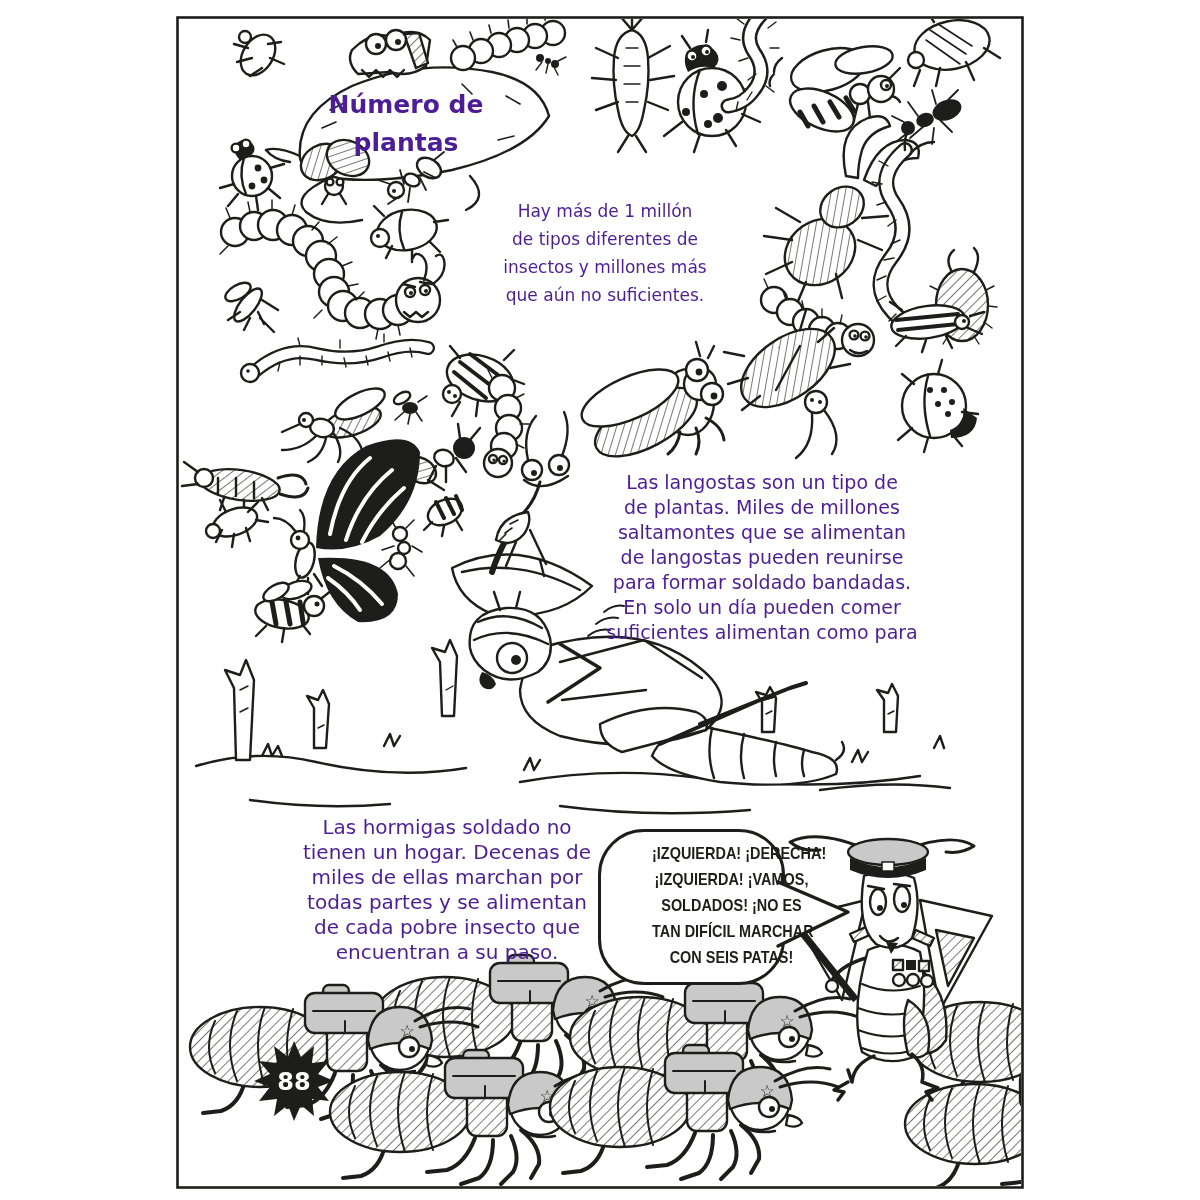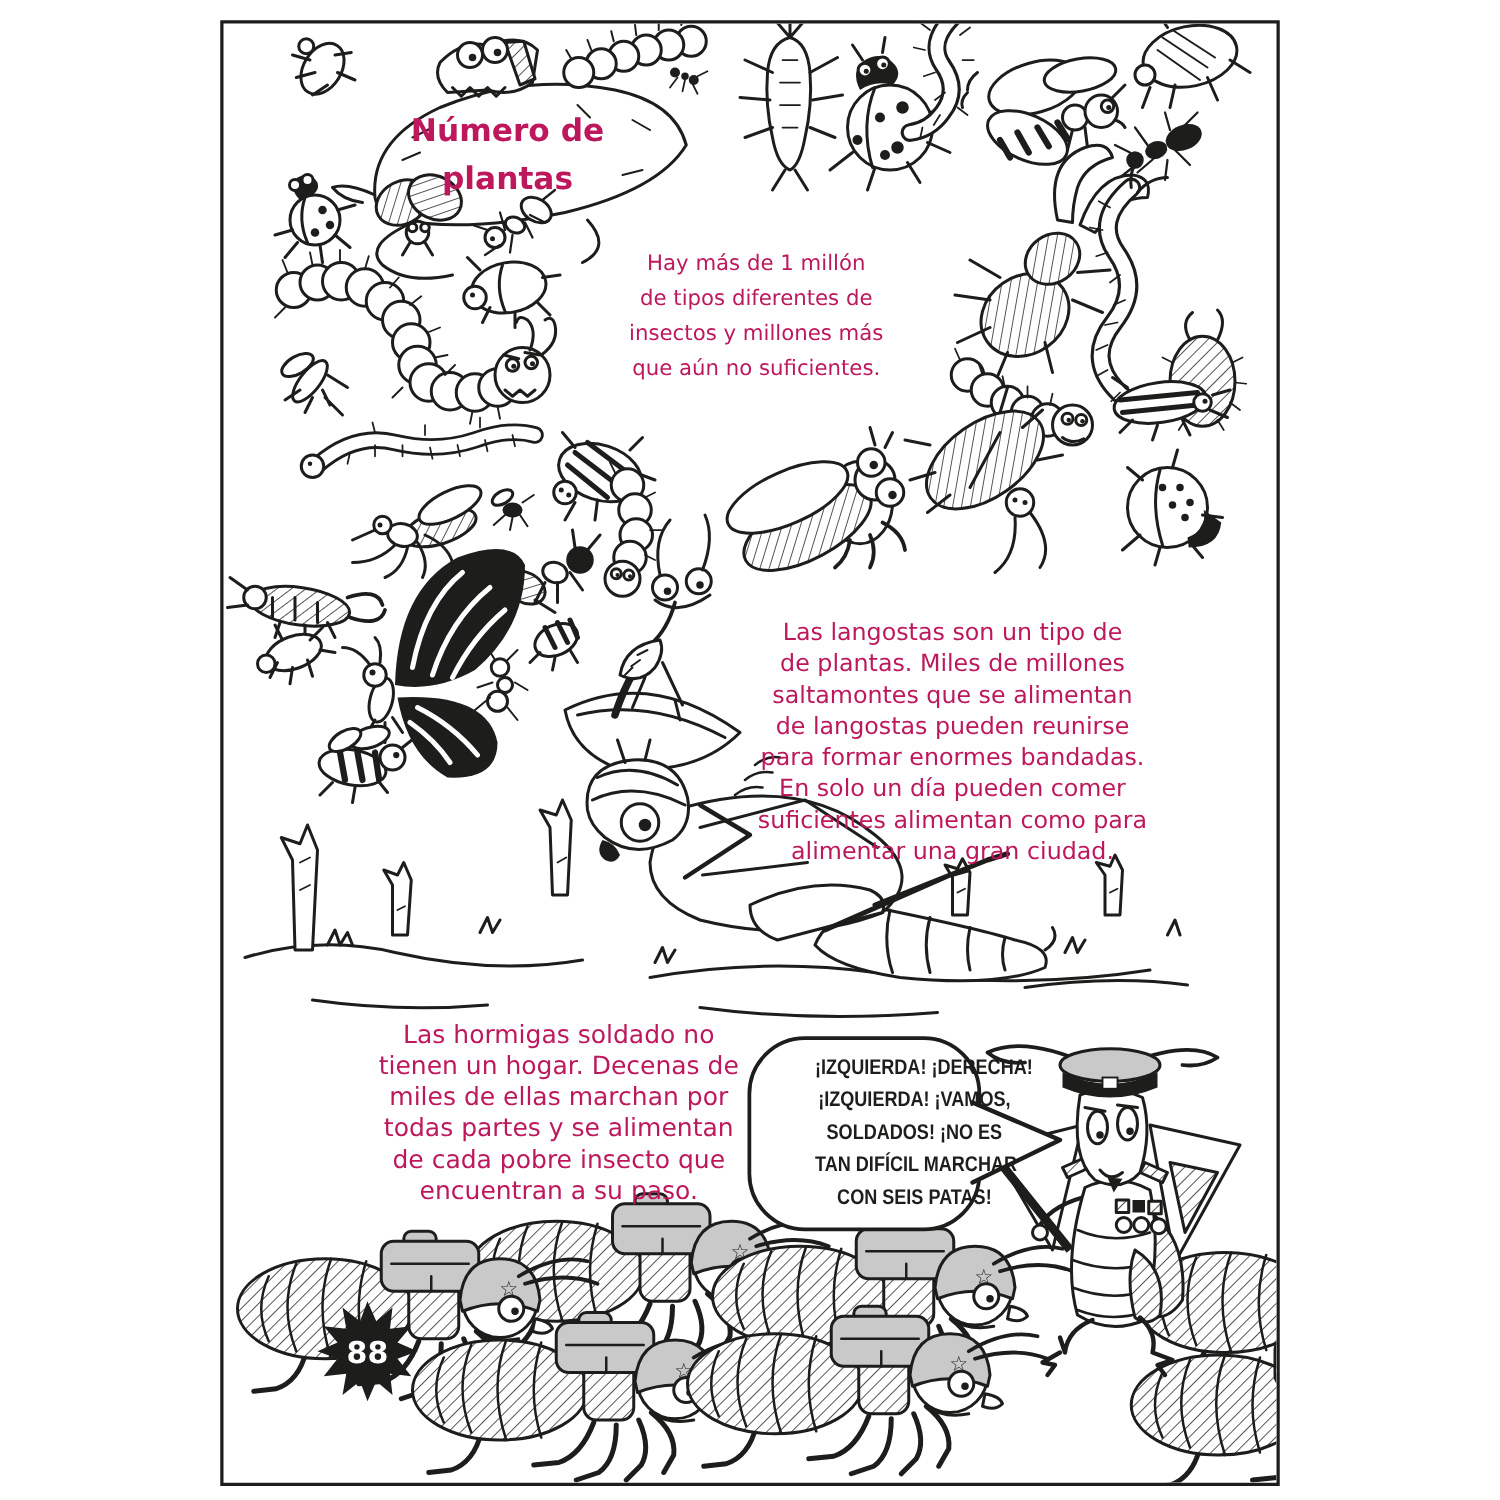--- a/index.html
+++ b/index.html
@@ -5,24 +5,24 @@
   html,body{margin:0;padding:0;background:#ffffff;}
   #canvas{position:relative;width:1200px;height:1200px;background:#ffffff;overflow:hidden;
           font-family:"DejaVu Sans",sans-serif;color:#1d1d1b;}
   #art{position:absolute;left:0;top:0;z-index:1;}
   .k {stroke:#1d1d1b;fill:none;stroke-width:2.4;stroke-linecap:round;stroke-linejoin:round;}
   .kf{stroke:#1d1d1b;fill:#ffffff;stroke-width:2.4;stroke-linecap:round;stroke-linejoin:round;}
   .kh{stroke:#1d1d1b;fill:url(#hat);stroke-width:2.4;stroke-linejoin:round;}
   .kg{stroke:#1d1d1b;fill:#c9c9c9;stroke-width:2.4;stroke-linejoin:round;}
   .ks{fill:#1d1d1b;stroke:none;}
   .kw{stroke:#ffffff;fill:none;stroke-linecap:round;}
-  .txt{position:absolute;z-index:6;text-align:center;color:#be185d;}
+  .txt{position:absolute;z-index:6;text-align:center;color:#4c1d95;}
   .title{left:278px;top:86px;width:256px;font-size:25px;line-height:38px;font-weight:bold;}
   .intro{left:440px;top:197px;width:330px;font-size:17px;line-height:28px;}
-  .locusts{left:596px;top:470px;width:332px;font-size:19px;line-height:25px;margin-top:24px;}
+  .locusts{left:596px;top:470px;width:332px;font-size:19px;line-height:25px;}
   .antspara{left:281px;top:815px;width:332px;font-size:20px;line-height:25px;}
   .bubble{position:absolute;z-index:4;left:598px;top:829px;width:187px;height:156px;
           box-sizing:border-box;border:3.5px solid #1d1d1b;border-radius:46px;background:#fff;}
   .bubble-text{position:absolute;z-index:7;left:598px;top:841px;width:187px;text-align:center;
           font-family:"Liberation Sans",sans-serif;font-weight:bold;font-size:17px;line-height:26px;padding-left:40px;}
   .bubble-text .bl{transform:scaleX(0.85);transform-origin:50% 50%;white-space:nowrap;}
   .tail{position:absolute;z-index:5;left:772px;top:876px;}
 </style>
 </head>
 <body>
@@ -517,24 +517,23 @@
   <div>de tipos diferentes de</div>
   <div>insectos y millones más</div>
   <div>que aún no suficientes.</div>
 </div>
 
 <div class="txt locusts">
   <div>Las langostas son un tipo de</div>
   <div>de plantas. Miles de millones</div>
   <div>saltamontes que se alimentan</div>
   <div>de langostas pueden reunirse</div>
-  <div>para formar enormes bandadas.</div>
+  <div>para formar soldado bandadas.</div>
   <div>En solo un día pueden comer</div>
   <div>suficientes alimentan como para</div>
-  <div>alimentar una gran ciudad.</div>
 </div>
 
 <div class="txt antspara">
   <div>Las hormigas soldado no</div>
   <div>tienen un hogar. Decenas de</div>
   <div>miles de ellas marchan por</div>
   <div>todas partes y se alimentan</div>
   <div>de cada pobre insecto que</div>
   <div>encuentran a su paso.</div>
 </div>

